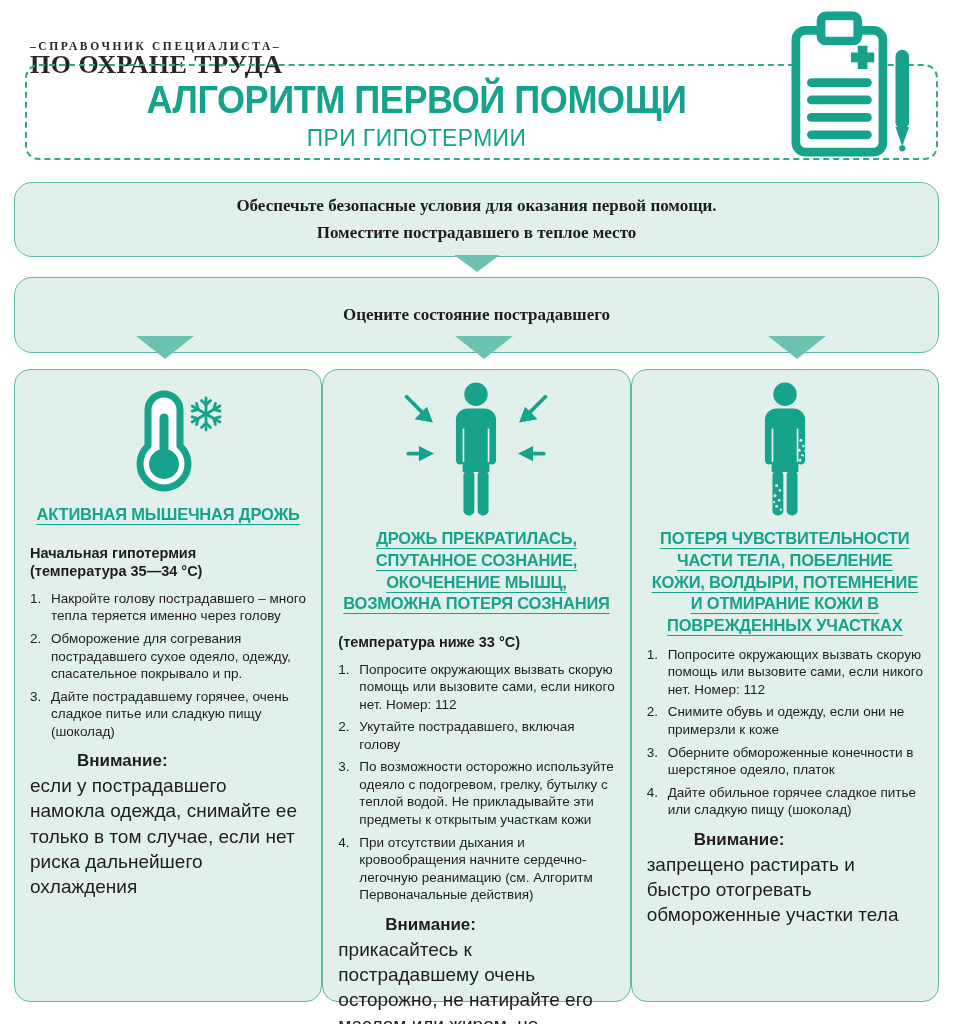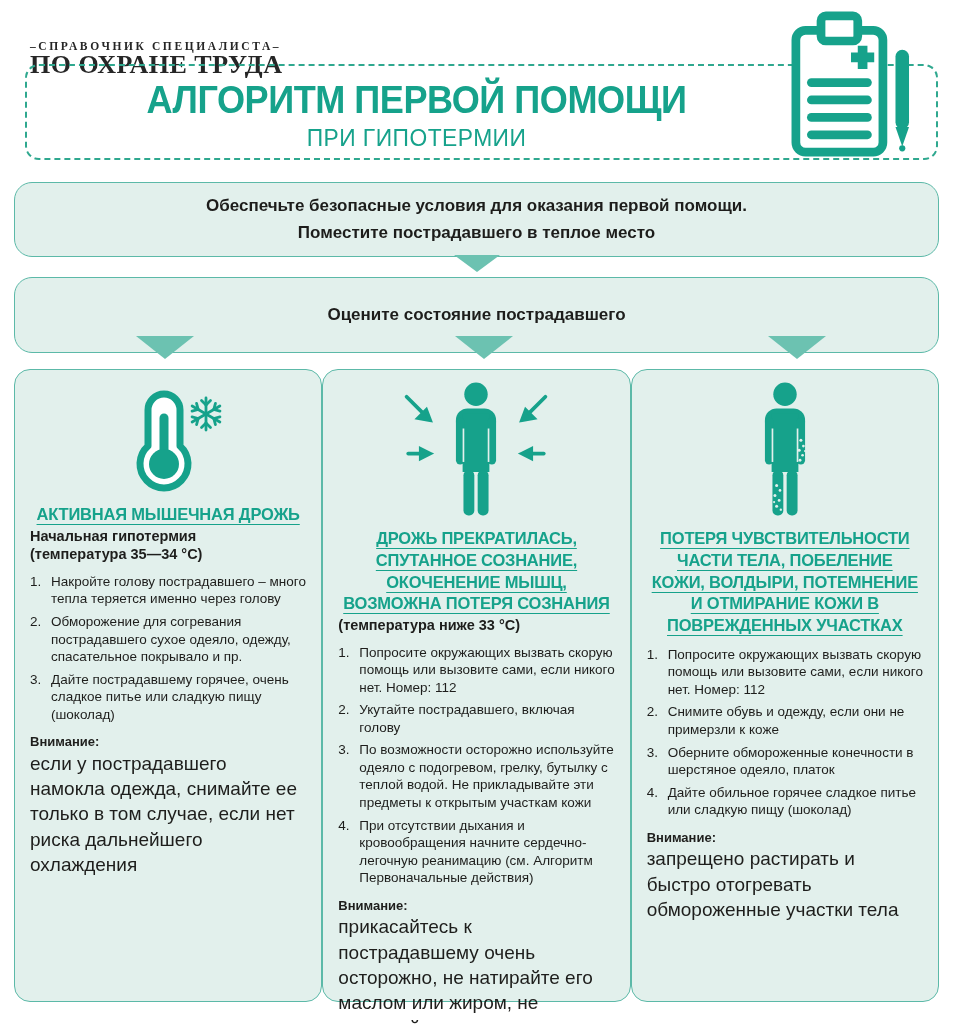--- a/index.html
+++ b/index.html
@@ -16,44 +16,44 @@
   .title-box { position:absolute; left:25px; top:64px; width:913px; height:96px;
     border:2px dashed #2fa88f; border-radius:14px; }
   .title-inner { position:absolute; left:0; right:130px; top:14px; text-align:center; color:#16a28b; transform:scaleX(0.95); }
   .title-main { font-size:38px; font-weight:bold; letter-spacing:-0.5px; line-height:1.1; }
   .title-sub { font-size:24px; font-weight:normal; letter-spacing:0.5px; margin-top:2px; }
   .clipboard-wrap { position:absolute; right:22px; top:-55px; width:126px; height:147px; }
 
   
   .banner { position:absolute; left:14px; width:925px; background:#e2f0ec;
     border:1.5px solid #5cb9a8; border-radius:18px; display:flex; flex-direction:column;
-    justify-content:center; text-align:center; color:#1d1d1b; font-weight:bold; }
+    justify-content:center; text-align:center; color:#1d1d1b; font-weight:bold;font-family:Liberation Serif, serif; }
   .banner-1 { top:182px; height:75px; font-size:17px; line-height:1.55; }
   .banner-2 { top:277px; height:76px; font-size:17px; }
 
   .flow-arrow { position:absolute; background:#6cc2b1; clip-path:polygon(0 0,100% 0,50% 100%); }
   .arrow-single { left:454px; top:255px; width:46px; height:17px; }
   .arrow-l { left:136px; } .arrow-m { left:455px; } .arrow-r { left:768px; }
   .arrow-triple { top:336px; width:58px; height:23px; }
 
   
   .columns { position:absolute; left:14px; top:369px; width:925px; height:633px; display:flex; }
   .card { flex:1; background:#e2f0ec; border:1.5px solid #5cb9a8; border-radius:16px;
     padding:10px 15px 14px 15px; color:#1e1e1c; }
   .card-icon { display:flex; justify-content:center; align-items:flex-start; }
   .card-heading { color:#16a28b; font-weight:bold; font-size:16.5px; line-height:1.32;
     text-align:center; text-transform:uppercase; letter-spacing:-0.2px; margin-top:6px;
     text-decoration:underline; text-decoration-thickness:1px; text-underline-offset:4px; padding:0 2px; }
-  .card-subtitle { font-weight:bold; font-size:14.5px; line-height:1.28; margin-top:1px; }
+  .card-subtitle { font-weight:bold; font-size:14.5px; line-height:1.28; margin-top:18px; }
   .card-list { margin-top:9px; }
   .li { display:flex; font-size:13.5px; line-height:1.3; margin-bottom:5px; }
   .li .num { flex:0 0 21px; }
   .li .txt { flex:1; }
   .attention { margin-top:10px; }
-  .att-label { font-weight:bold; font-size:13px; line-height:1.35; }
+  .att-label { font-weight:bold; font-size:17px; line-height:1.35;margin-left:47px; }
   .att-text { font-size:19px; line-height:1.33; }
   svg { display:block; }
 </style>
 </head>
 <body>
 
 <div class="page">
 
   <div class="brand">
     <div class="brand-tagline">–СПРАВОЧНИК СПЕЦИАЛИСТА–</div>

